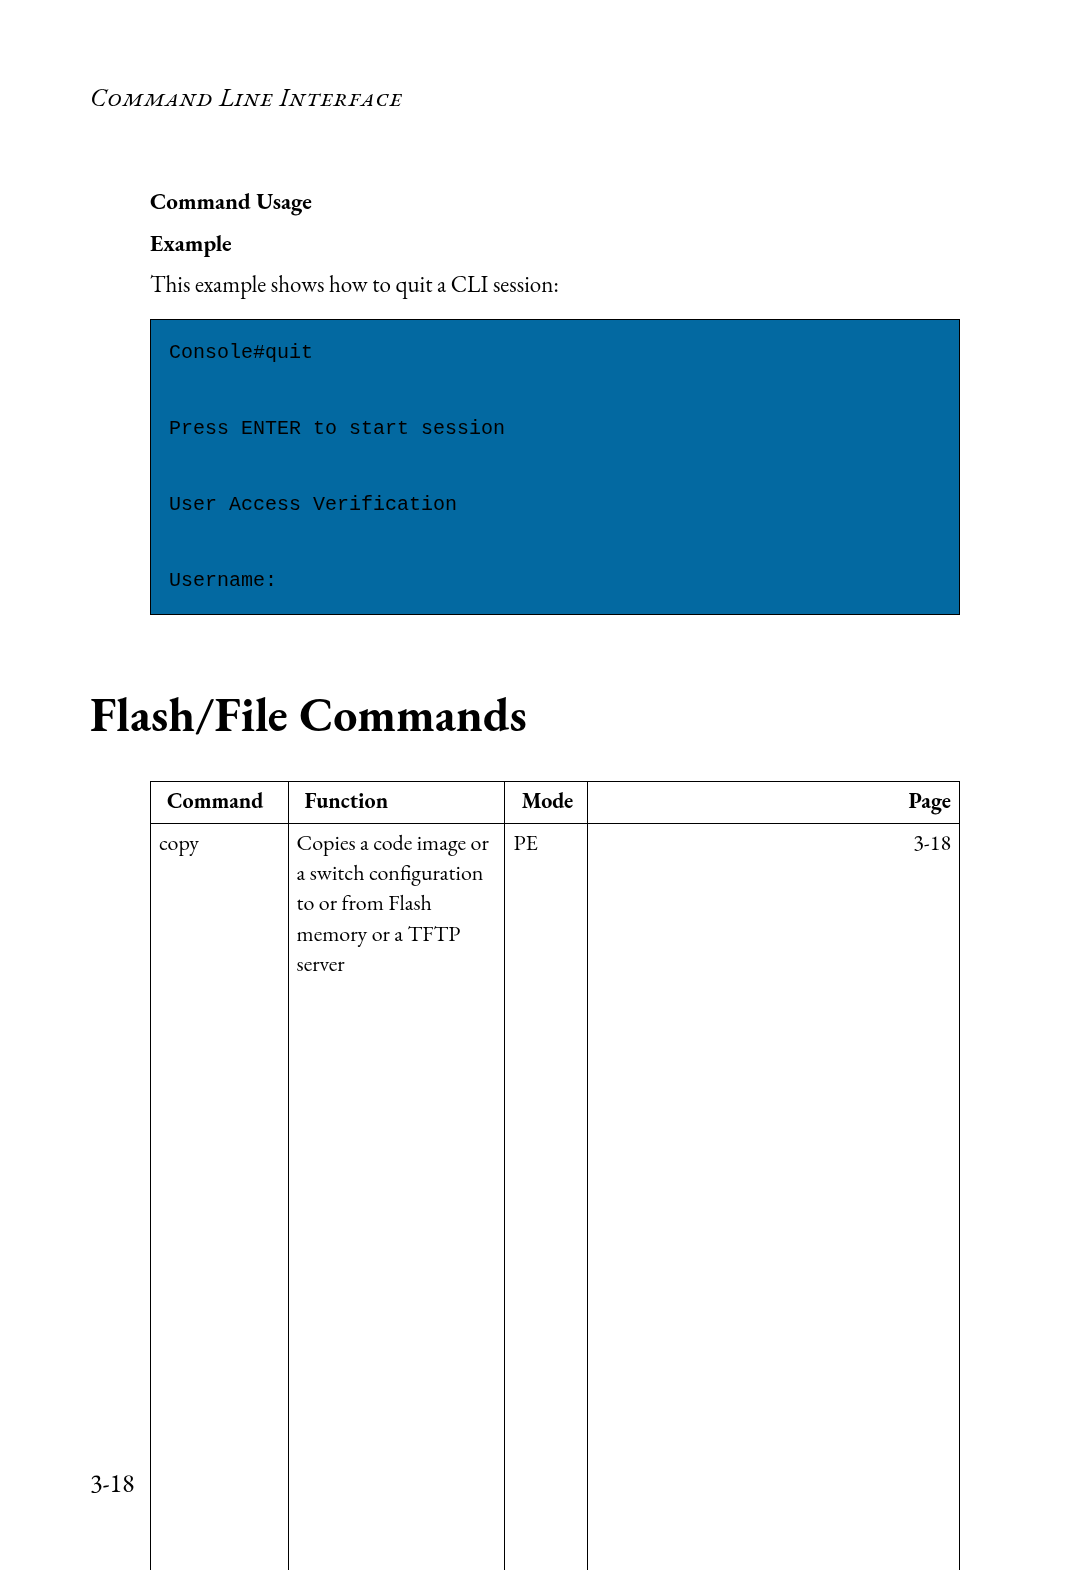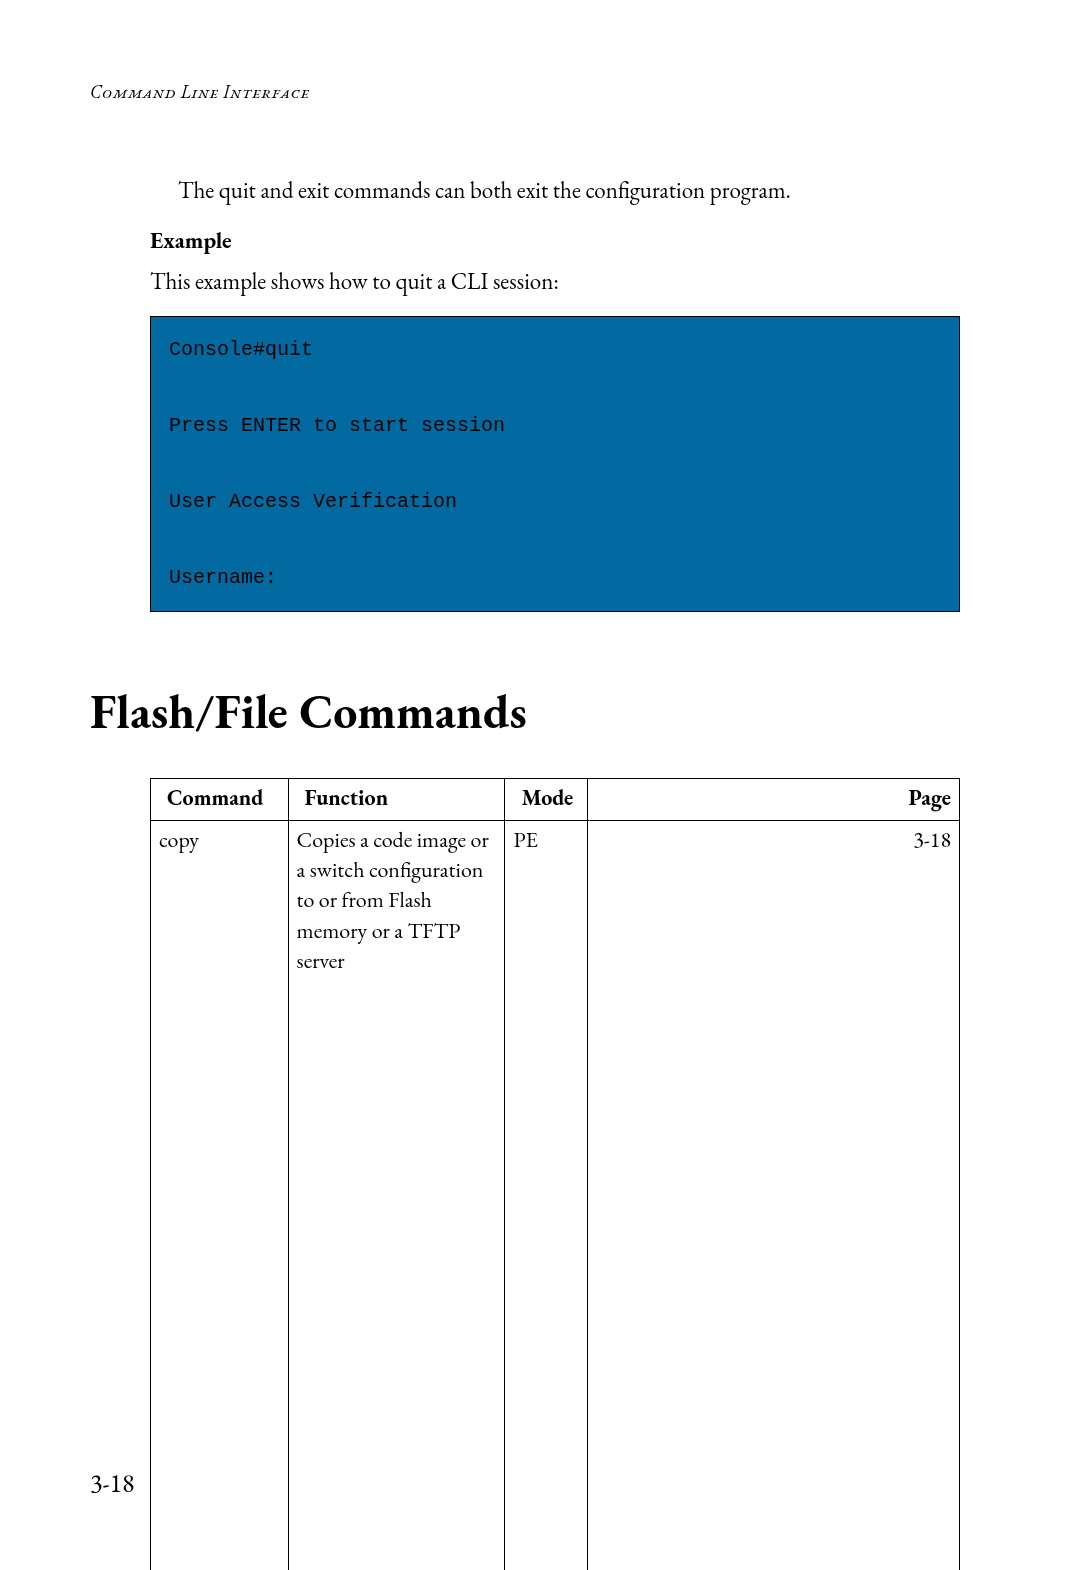--- a/index.html
+++ b/index.html
@@ -13,21 +13,21 @@
     width: 1080px;
     height: 1570px;
     box-sizing: border-box;
     padding: 80px 90px 0 90px;
     position: relative;
   }
   .running-head {
     font-style: italic;
     font-variant: small-caps;
     letter-spacing: 0.5px;
-    font-size: 18px;
+    font-size: 26px;
     margin-bottom: 72px;
   }
   .content {
     margin-left: 60px;
     margin-right: 30px;
     font-size: 23px;
     line-height: 1.38;
   }
   .subhead {
     font-weight: bold;
@@ -86,21 +86,21 @@
   }
 </style>
 </head>
 <body>
 
 <div class="page">
 
   <div class="running-head">Command Line Interface</div>
 
   <div class="content">
-    <div class="para indent">The quit and exit commands can both exit the configuration program.</div>
+    <div class="subhead">Command Usage</div>
 
     <div class="subhead">Example</div>
     <div class="para">This example shows how to quit a CLI session:</div>
     <div class="codebox">Console#quit
 
 Press ENTER to start session
 
 User Access Verification
 
 Username:</div>

